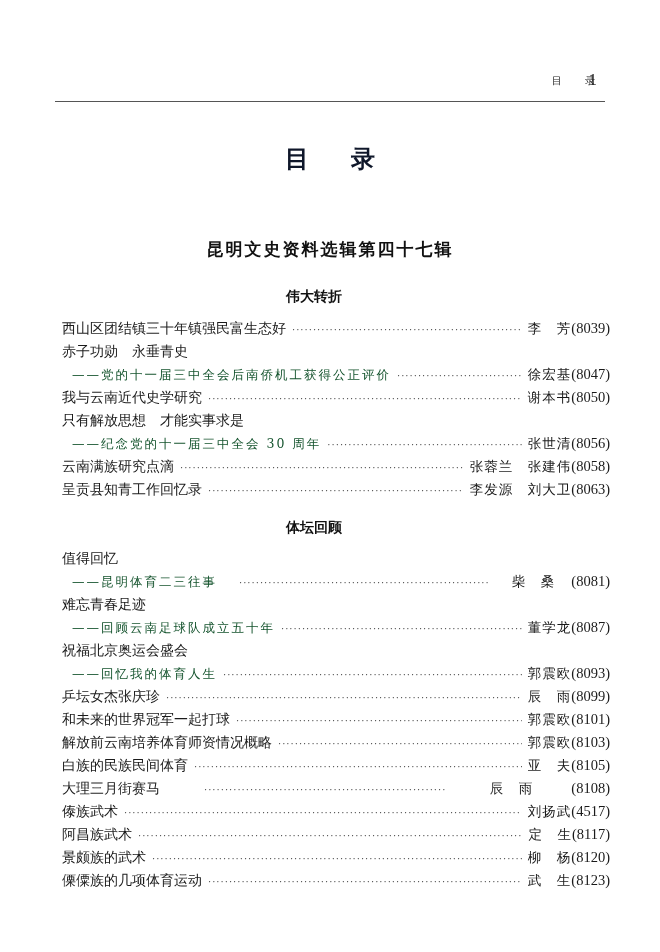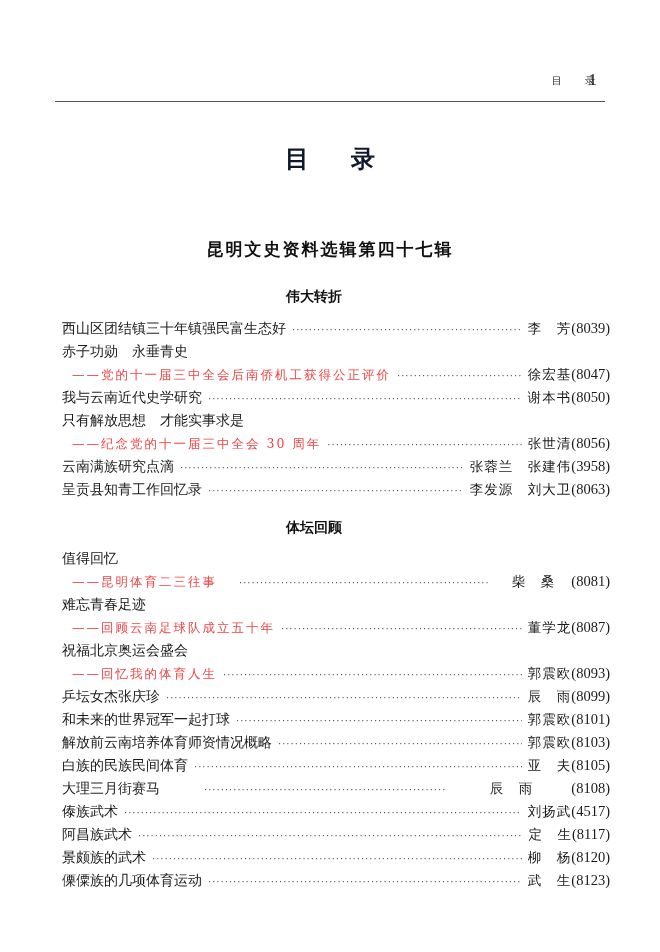--- a/index.html
+++ b/index.html
@@ -33,21 +33,21 @@
   .section-title {
     position: absolute; left: 8px; width: 612px; text-align: center;
     font-family: "DejaVu Sans", sans-serif; font-size: 14px; font-weight: bold; color: #111;
   }
   .toc { position: absolute; left: 62px; width: 548px; }
   .entry {
     position: absolute; left: 0; width: 548px; height: 22px; display: flex; align-items: baseline;
     font-size: 14px; white-space: nowrap;
   }
   .entry .title { flex: 0 0 auto; font-family: "DejaVu Sans", sans-serif; font-size: 14px; }
-  .entry.sub .title { padding-left: 10px; font-family: "DejaVu Serif", serif; font-size: 12.5px; letter-spacing: 2px; color: #ef4444; }
+  .entry.sub .title { padding-left: 10px; font-family: "DejaVu Serif", serif; font-size: 12.5px; letter-spacing: 2px; color: #14532d; }
   .entry .leader {
     flex: 1 1 auto; overflow: hidden; margin: 0 6px; color: #444; font-size: 10px;
     letter-spacing: 1px; height: 14px; line-height: 14px;
   }
   .entry .leader::before {
     content: "··································································································································";
   }
   .entry .author { flex: 0 0 auto; font-size: 13.5px; letter-spacing: 1px; }
   .entry .page { flex: 0 0 auto; font-family: "Liberation Serif", serif; font-size: 14.5px; }
 </style>
@@ -94,21 +94,21 @@
   <div class="entry sub" style="top:115px;justify-content:space-between;">
     <span class="title">——纪念党的十一届三中全会 30 周年</span>
     <span class="leader"></span>
     <span class="author">张世清</span>
     <span class="page">(8056)</span>
   </div>
   <div class="entry" style="top:138px;">
     <span class="title">云南满族研究点滴</span>
     <span class="leader"></span>
     <span class="author">张蓉兰　张建伟</span>
-    <span class="page">(3958)</span>
+    <span class="page">(8058)</span>
   </div>
   <div class="entry" style="top:161px;">
     <span class="title">呈贡县知青工作回忆录</span>
     <span class="leader"></span>
     <span class="author">李发源　刘大卫</span>
     <span class="page">(8063)</span>
   </div>
 </div>
 
 <div class="section-title" style="top:519px;">体坛回顾</div>

